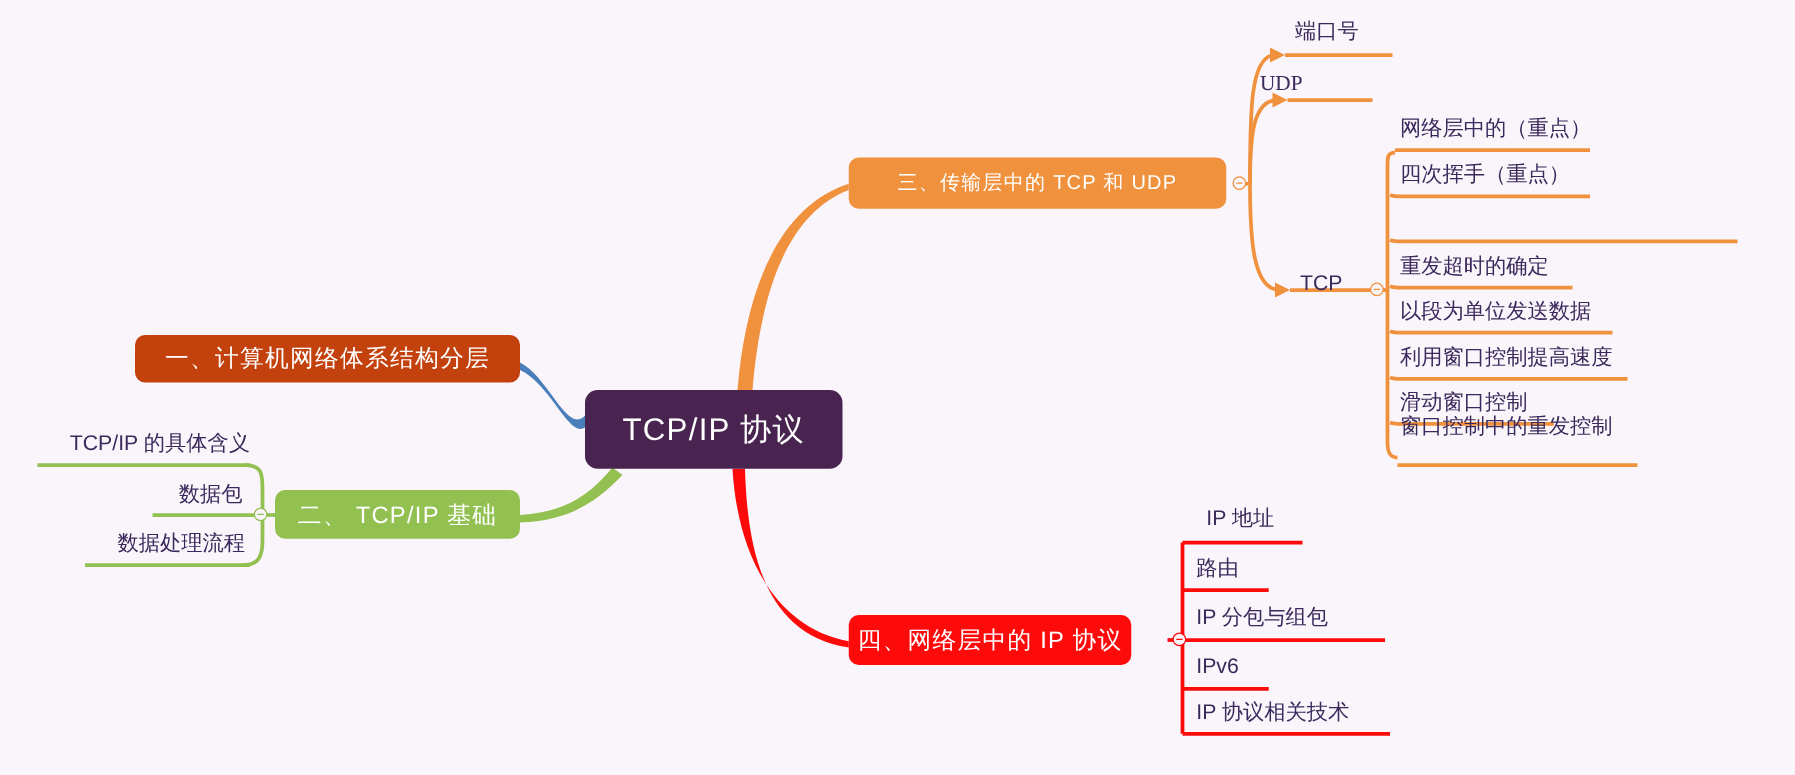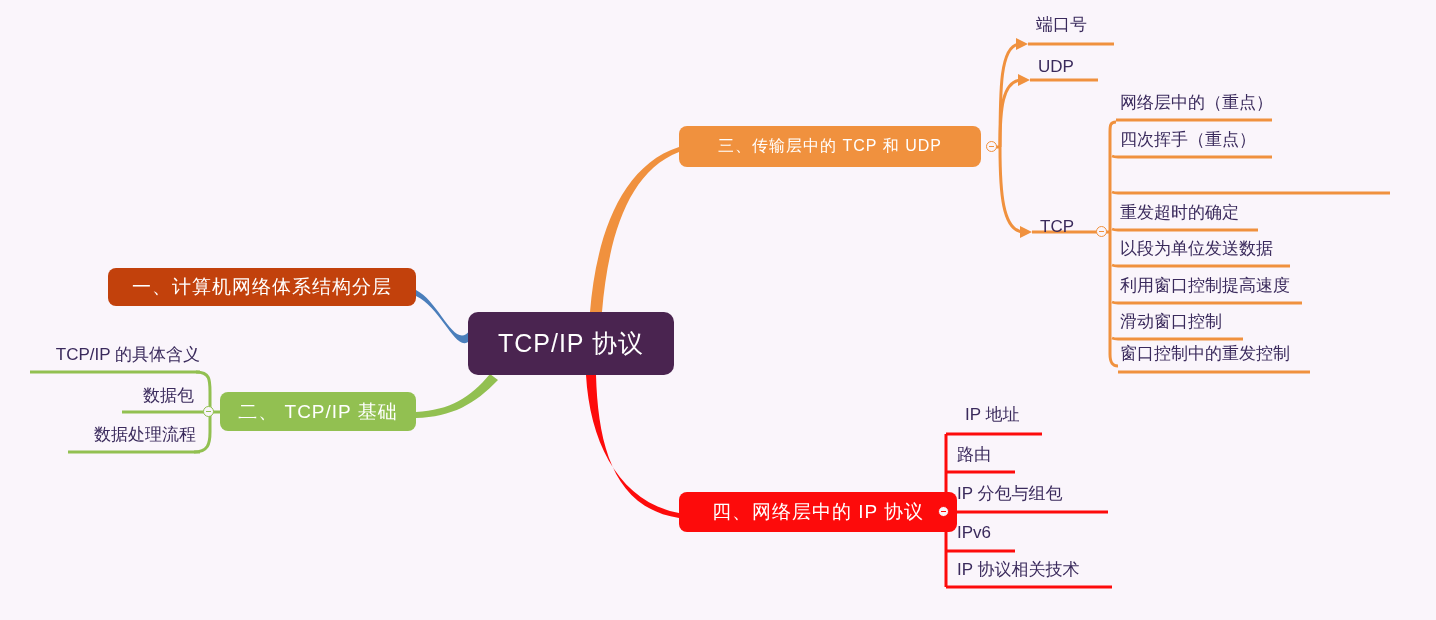--- a/index.html
+++ b/index.html
@@ -34,21 +34,21 @@
   }
   #node-2{
     left:220px;top:392px;width:196px;height:39px;
     background:#92c051;font-size:19px;
   }
   #node-3{
     left:679px;top:126px;width:302px;height:41px;
     background:#f0913e;font-size:16px;
   }
   #node-4{
-    left:679px;top:492px;width:278px;height:40px;
+    left:679px;top:492px;width:226px;height:40px;
     background:#fd0b0b;font-size:19px;
   }
 
   .leaf{
     position:absolute;
     color:#3a2a5c;
     font-size:17px;
     white-space:nowrap;
     line-height:1;
   }
@@ -150,30 +150,30 @@
   <div class="node" id="node-4">
     <span>四、网络层中的 IP 协议</span>
   </div>
 
   <div class="collapse green" style="left:203px;top:406px;"></div>
   <div class="collapse orange" style="left:986px;top:141px;"></div>
   <div class="collapse orange" style="left:1096px;top:226px;"></div>
   <div class="collapse red" style="left:938px;top:506px;"></div>
 
   <div class="leaf right" style="left:1036px;top:16px;">端口号</div>
-  <div class="leaf right" style="left:1038px;top:58px;">UDP</div>
+  <div class="leaf right" style="left:1008px;top:58px;font-family:Liberation Serif, serif;">UDP</div>
   <div class="leaf right" style="left:1040px;top:218px;">TCP</div>
 
   <div class="leaf right" style="left:1120px;top:94px;">网络层中的（重点）</div>
   <div class="leaf right" style="left:1120px;top:131px;">四次挥手（重点）</div>
   <div class="leaf right" style="left:1120px;top:204px;">重发超时的确定</div>
   <div class="leaf right" style="left:1120px;top:240px;">以段为单位发送数据</div>
   <div class="leaf right" style="left:1120px;top:277px;">利用窗口控制提高速度</div>
   <div class="leaf right" style="left:1120px;top:313px;">滑动窗口控制</div>
-  <div class="leaf right" style="left:1120px;top:345px;font-family:Liberation Serif, serif;">窗口控制中的重发控制</div>
+  <div class="leaf right" style="left:1120px;top:332px;font-family:Liberation Serif, serif;">窗口控制中的重发控制</div>
 
   <div class="leaf right" style="left:965px;top:406px;">IP 地址</div>
   <div class="leaf right" style="left:957px;top:446px;">路由</div>
   <div class="leaf right" style="left:957px;top:485px;">IP 分包与组包</div>
   <div class="leaf right" style="left:957px;top:524px;">IPv6</div>
   <div class="leaf right" style="left:957px;top:561px;">IP 协议相关技术</div>
 
   <div class="leaf left" style="left:0px;top:346px;width:200px;">TCP/IP 的具体含义</div>
   <div class="leaf left" style="left:0px;top:387px;width:194px;">数据包</div>
   <div class="leaf left" style="left:0px;top:426px;width:196px;">数据处理流程</div>

